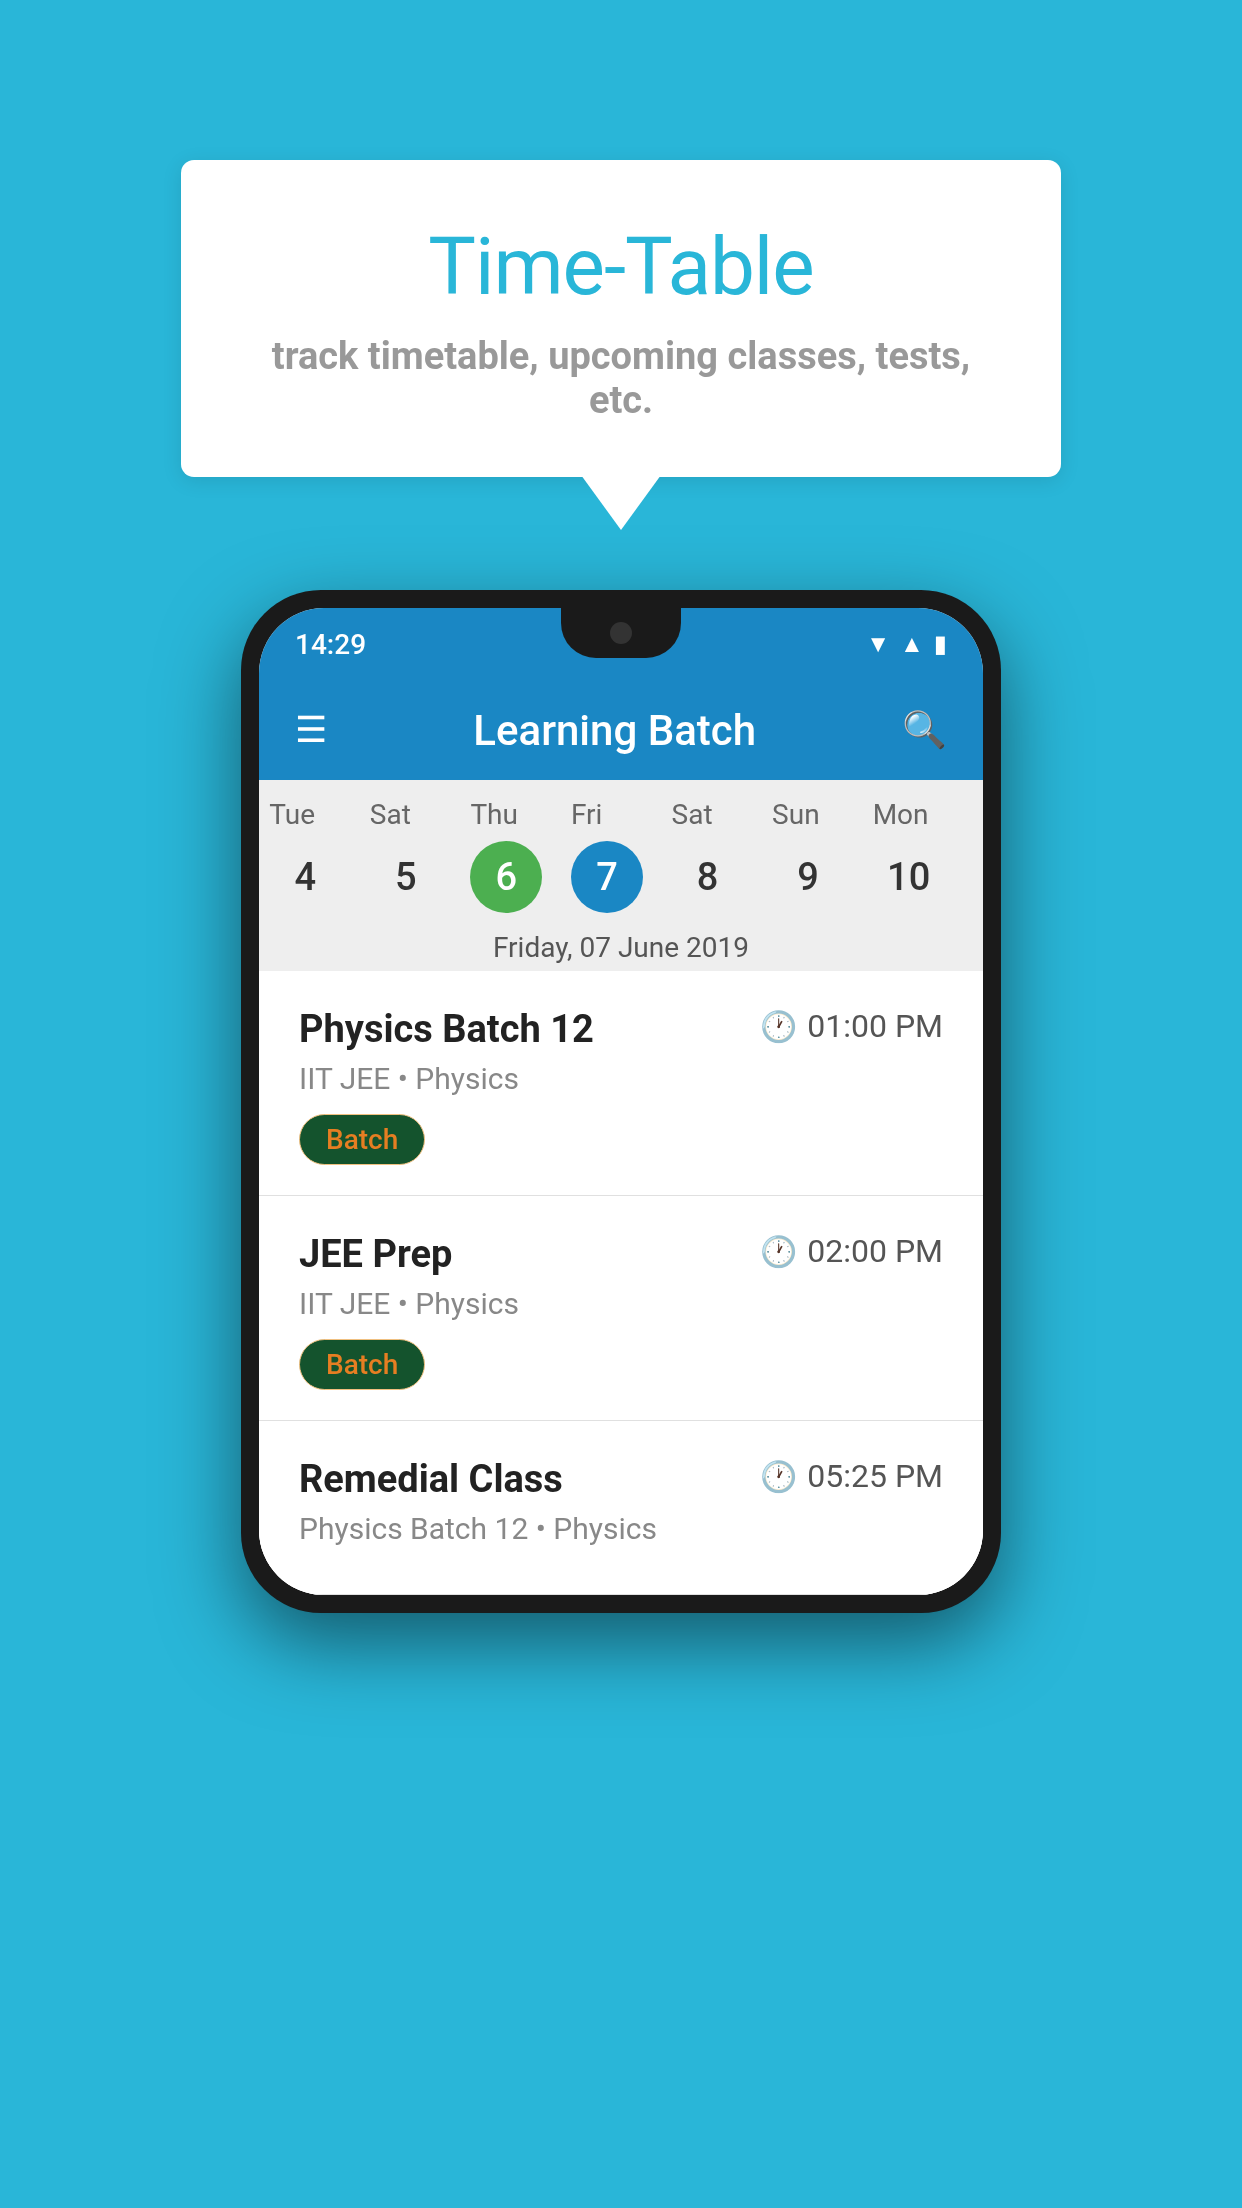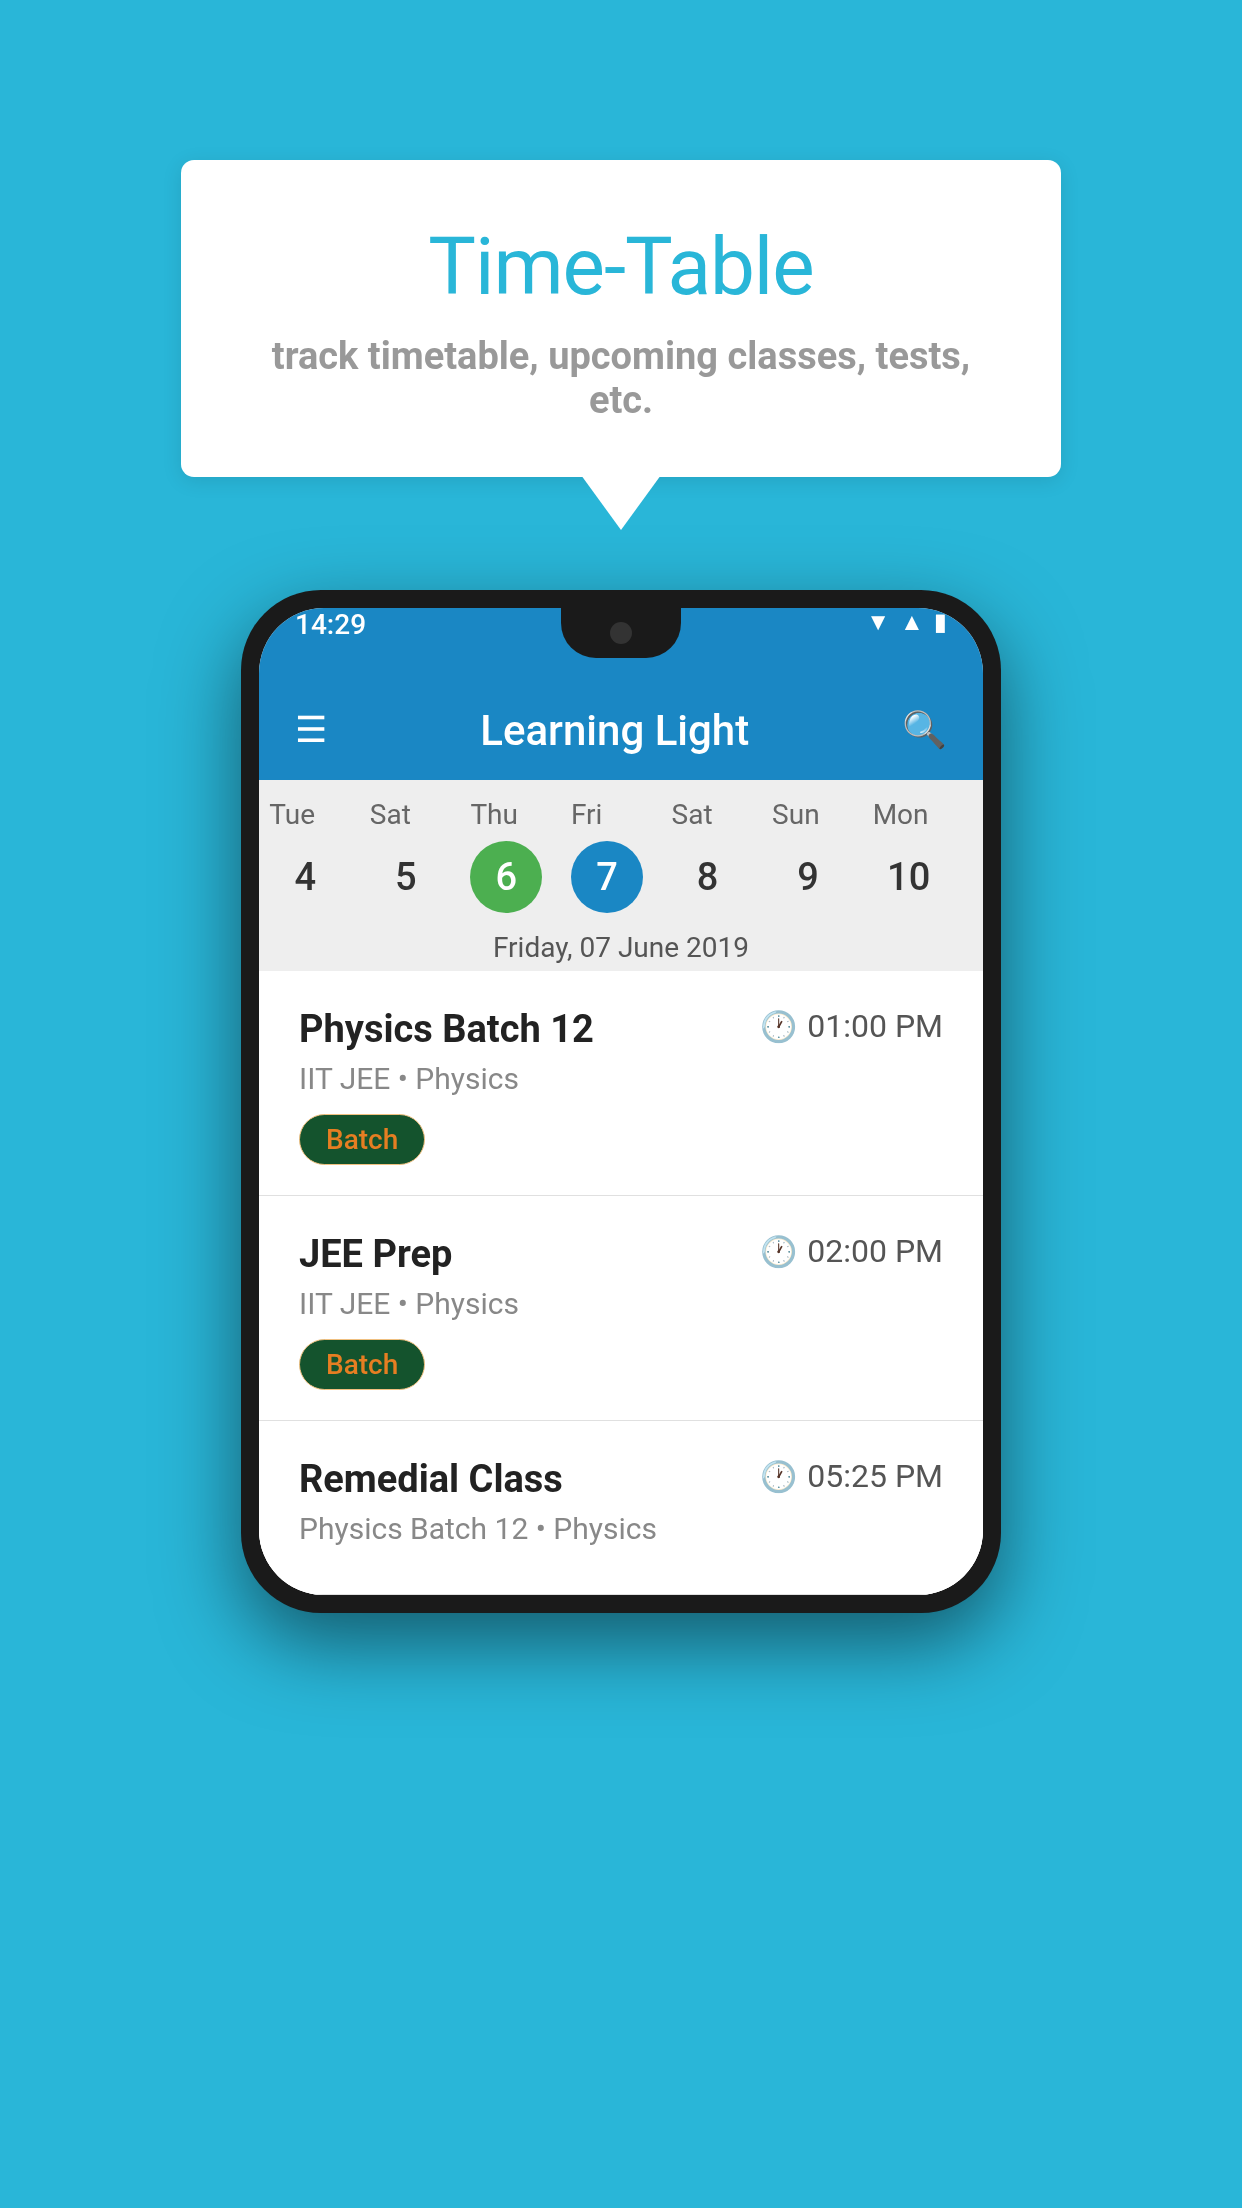--- a/index.html
+++ b/index.html
@@ -73,21 +73,21 @@
       overflow: hidden;
       background: #f5f5f5;
       position: relative;
     }
 
     
     .phone-status-bar {
       background: #1a87c4;
       height: 72px;
       display: flex;
-      align-items: flex-start;
+      align-items: center;
       justify-content: space-between;
       padding: 0 36px;
       position: relative;
     }
 
     .notch {
       position: absolute;
       top: 0;
       left: 50%;
       transform: translateX(-50%);
@@ -280,21 +280,21 @@
       <span class="status-time">14:29</span>
       <div class="status-icons">
         <span class="status-icon">▼</span>
         <span class="status-icon">▲</span>
         <span class="status-icon">▮</span>
       </div>
     </div>
 
     <div class="app-bar">
       <span class="app-bar-menu">☰</span>
-      <span class="app-bar-title">Learning Light</span>
+      <span class="app-bar-title">Learning Batch</span>
       <span class="app-bar-search">🔍</span>
     </div>
 
     <div class="calendar-section">
       <div class="days-row">
 
       <div class="day-col">
             <div class="day-label">Tue</div>
             <div class="day-number">4</div>
           </div>

